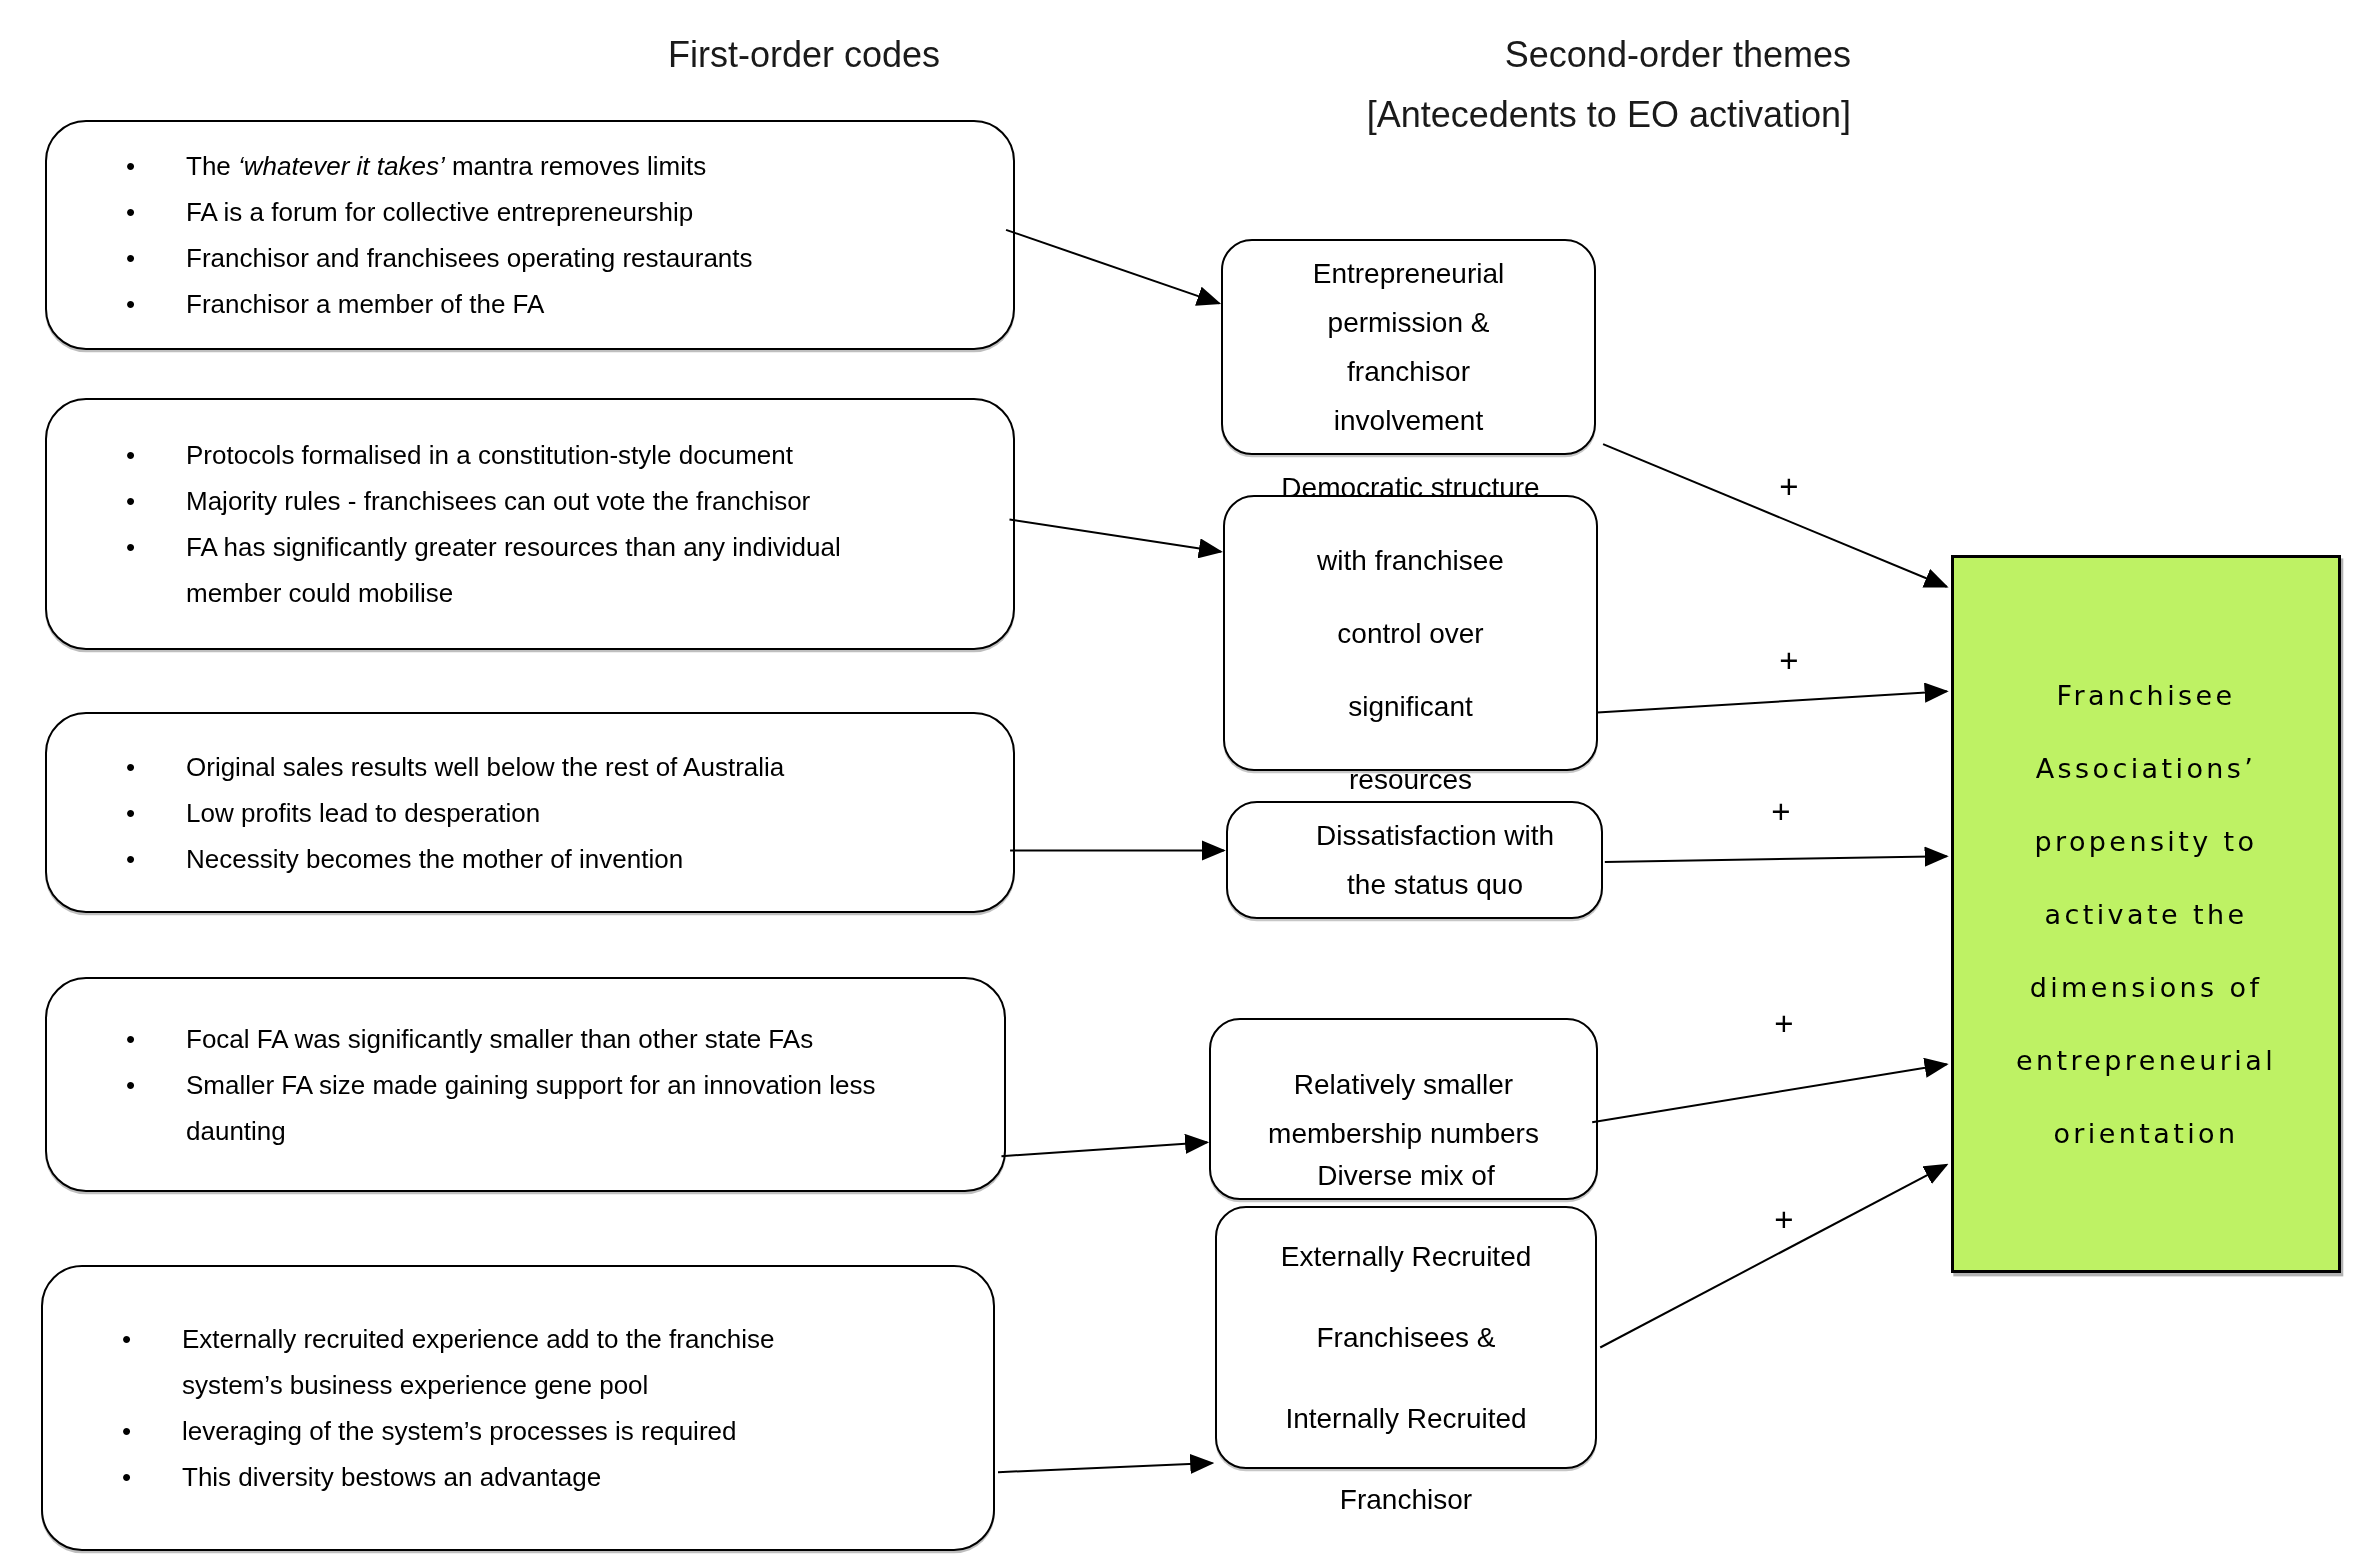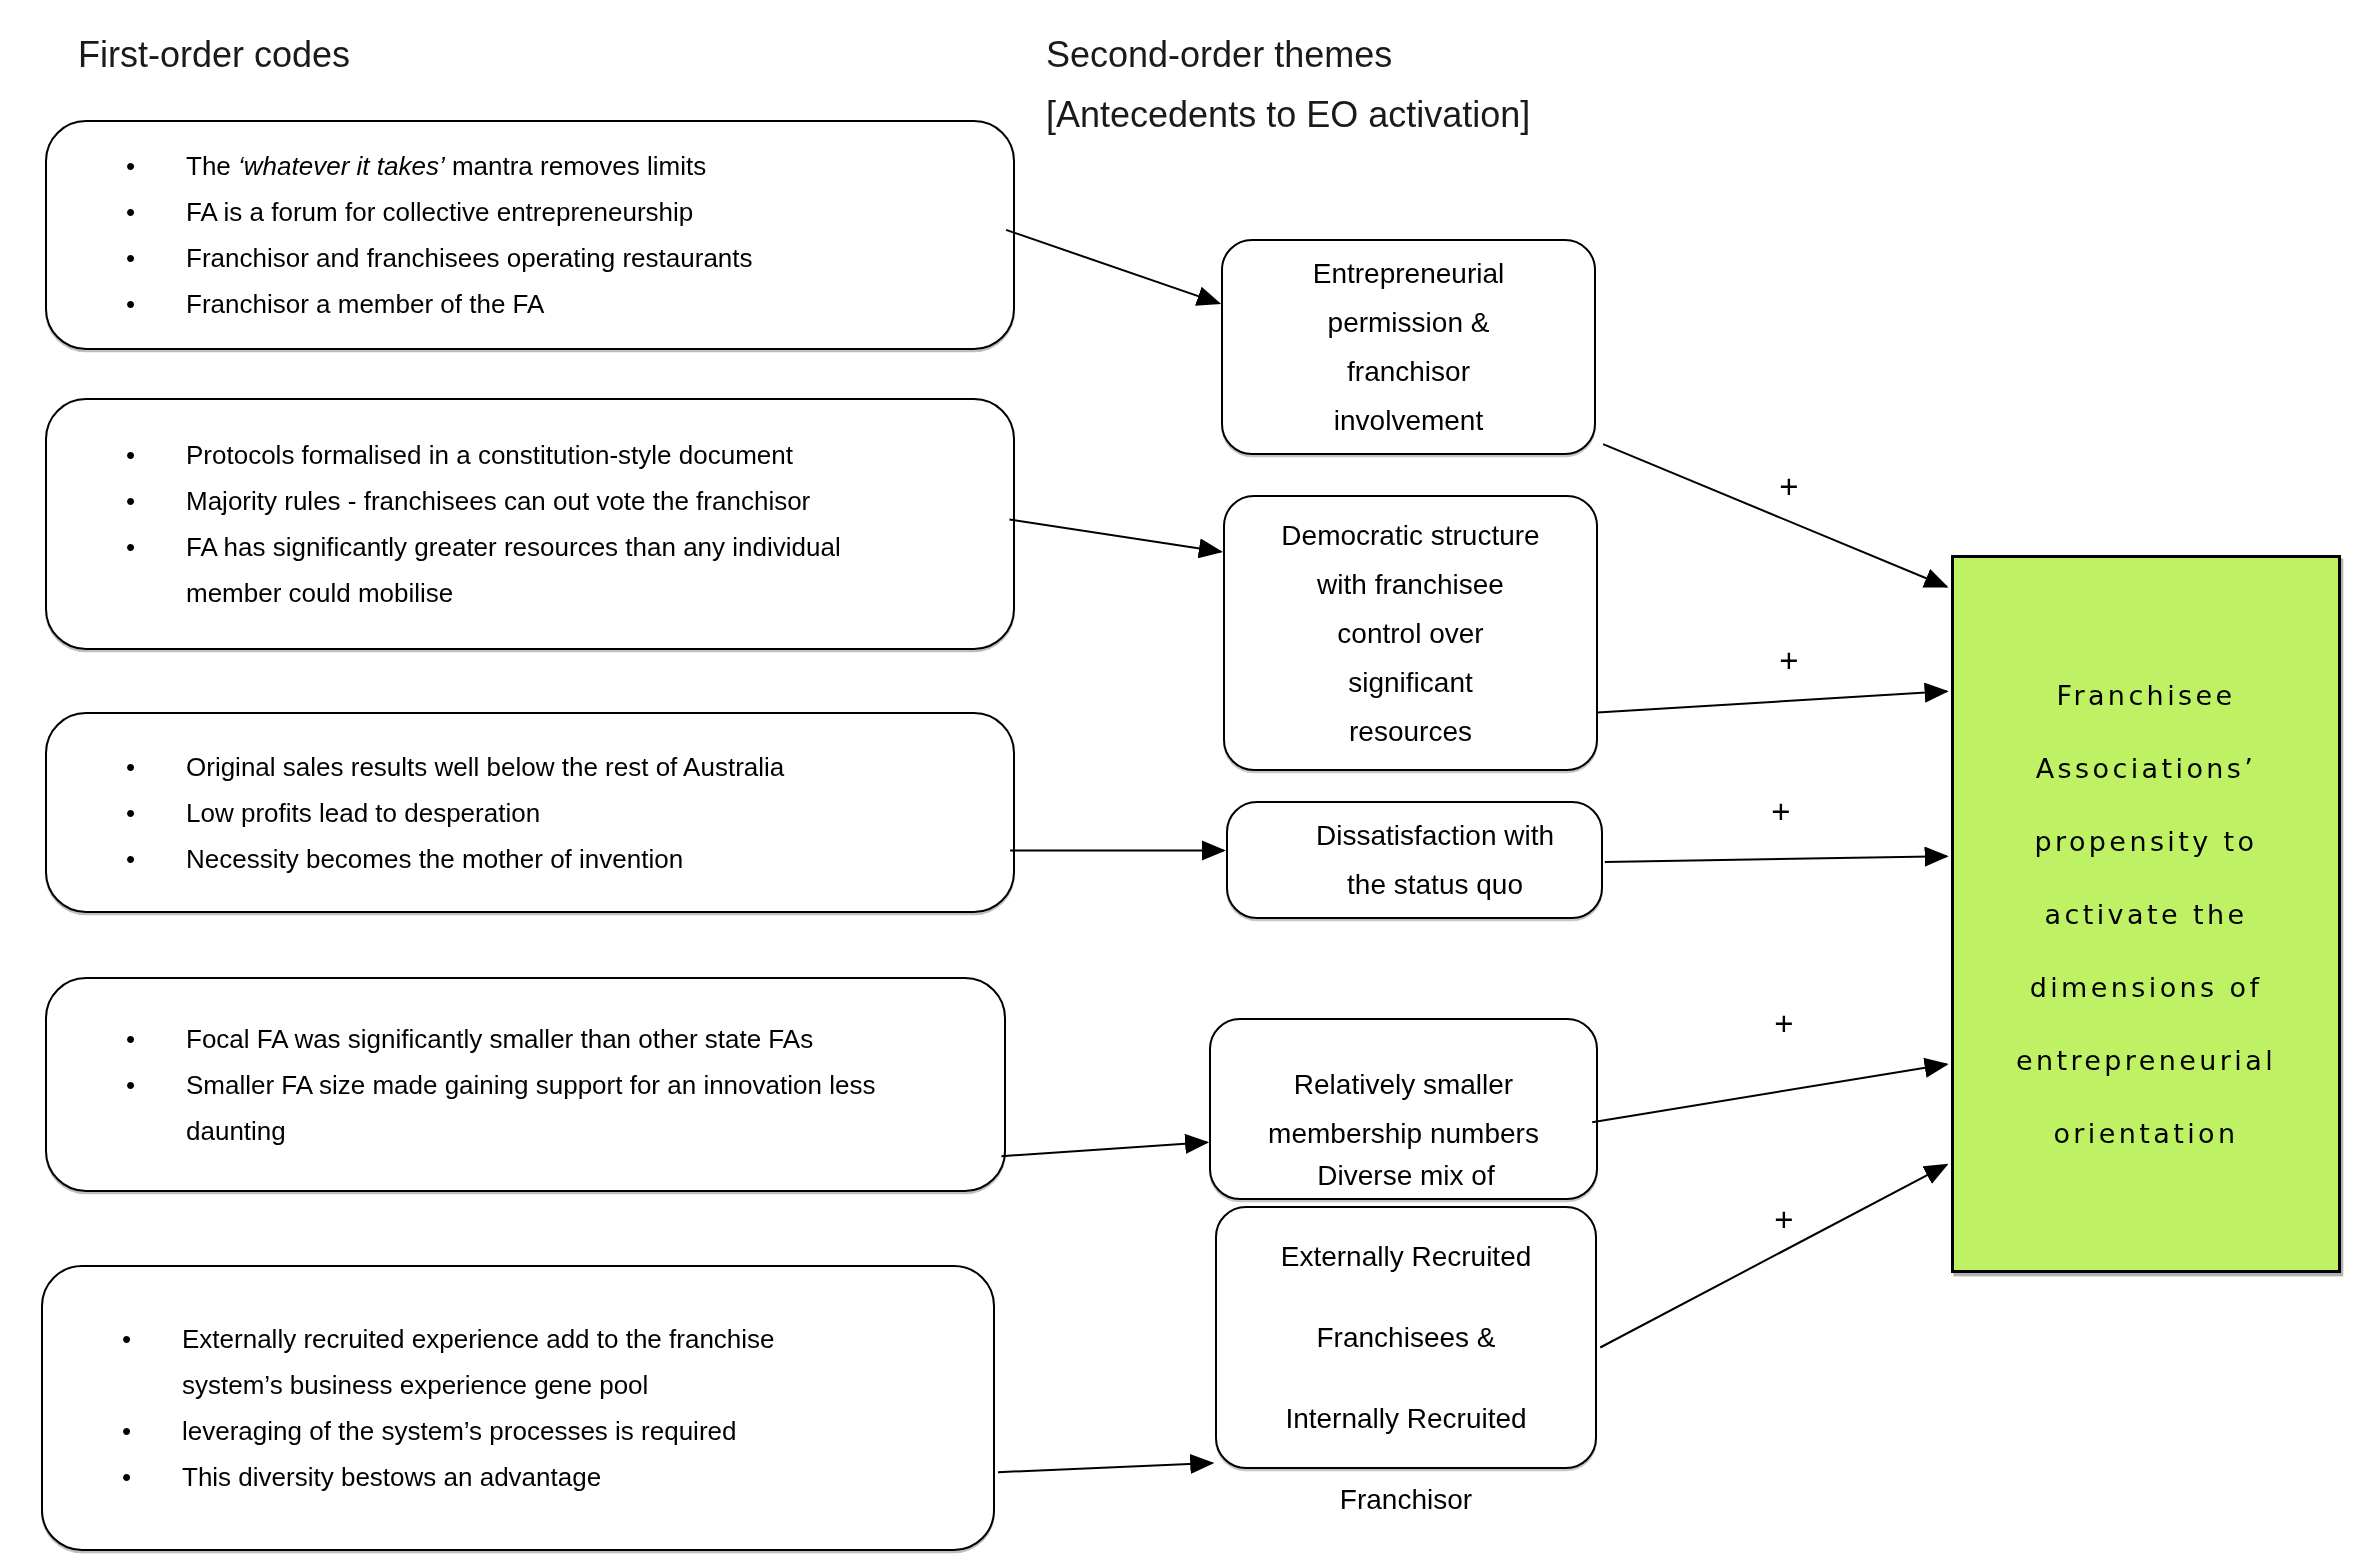--- a/index.html
+++ b/index.html
@@ -11,21 +11,21 @@
     position: relative;
     width: 2354px;
     height: 1563px;
     background: #ffffff;
     font-family: "Liberation Sans", sans-serif;
     color: #000000;
     overflow: hidden;
   }
   .col-title {
     position: absolute;
-    text-align: left;
+    text-align: right;
     font-size: 36px;
     line-height: 60px;
     color: #1a1a1a;
   }
   
   .fo-box {
     position: absolute;
     left: 45px;
     width: 970px;
     border: 2.9px solid #000000;
@@ -243,21 +243,21 @@
       </ul>
   </div>
 
   <div class="theme-box" style="left:1221px; top:239px; width:375px; height:216px;">
       <div class="line">Entrepreneurial</div>
       <div class="line">permission &amp;</div>
       <div class="line">franchisor</div>
       <div class="line">involvement</div>
     </div>
 
-  <div class="theme-box" style="left:1223px; top:495px; width:375px; height:276px;">
+  <div class="theme-box" style="left:1223px; top:495px; width:375px; height:276px;gap:24px;">
       <div class="line">Democratic structure</div>
       <div class="line">with franchisee</div>
       <div class="line">control over</div>
       <div class="line">significant</div>
       <div class="line">resources</div>
     </div>
 
   <div class="theme-box" style="left:1226px; top:801px; width:377px; height:118px;padding-left:41px;">
       <div class="line">Dissatisfaction with</div>
       <div class="line">the status quo</div>

